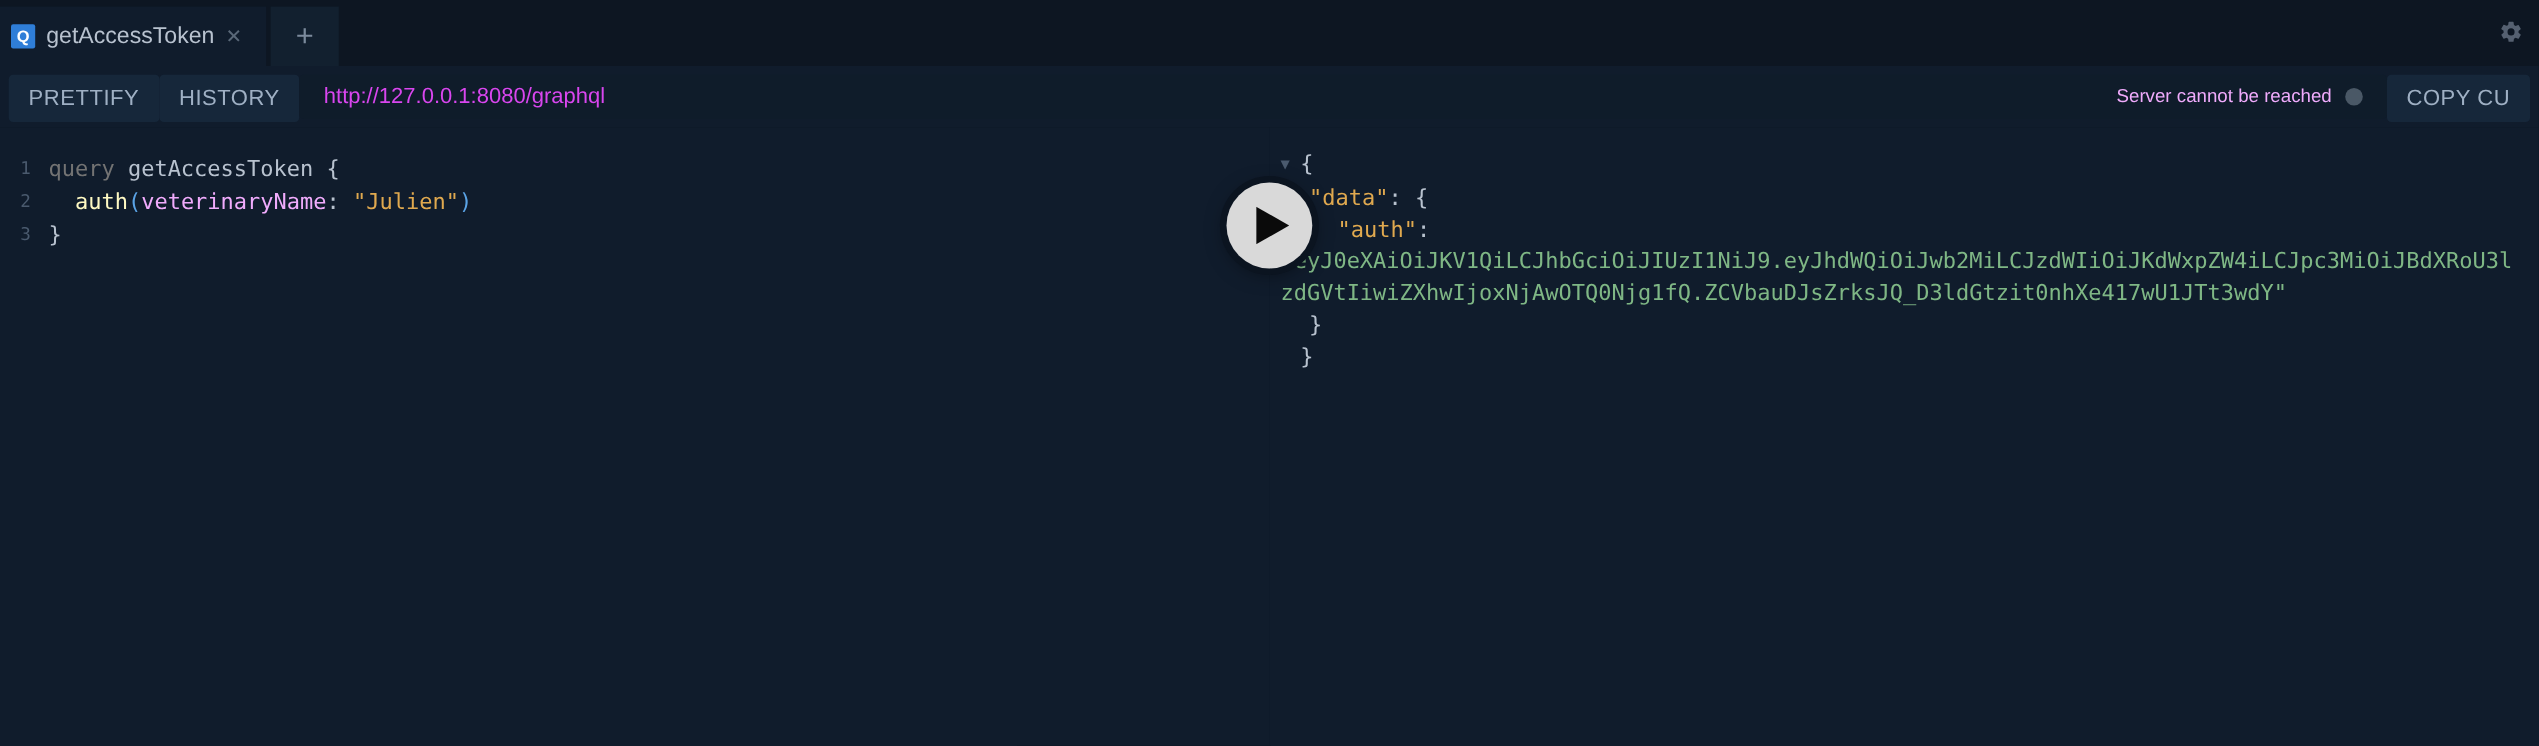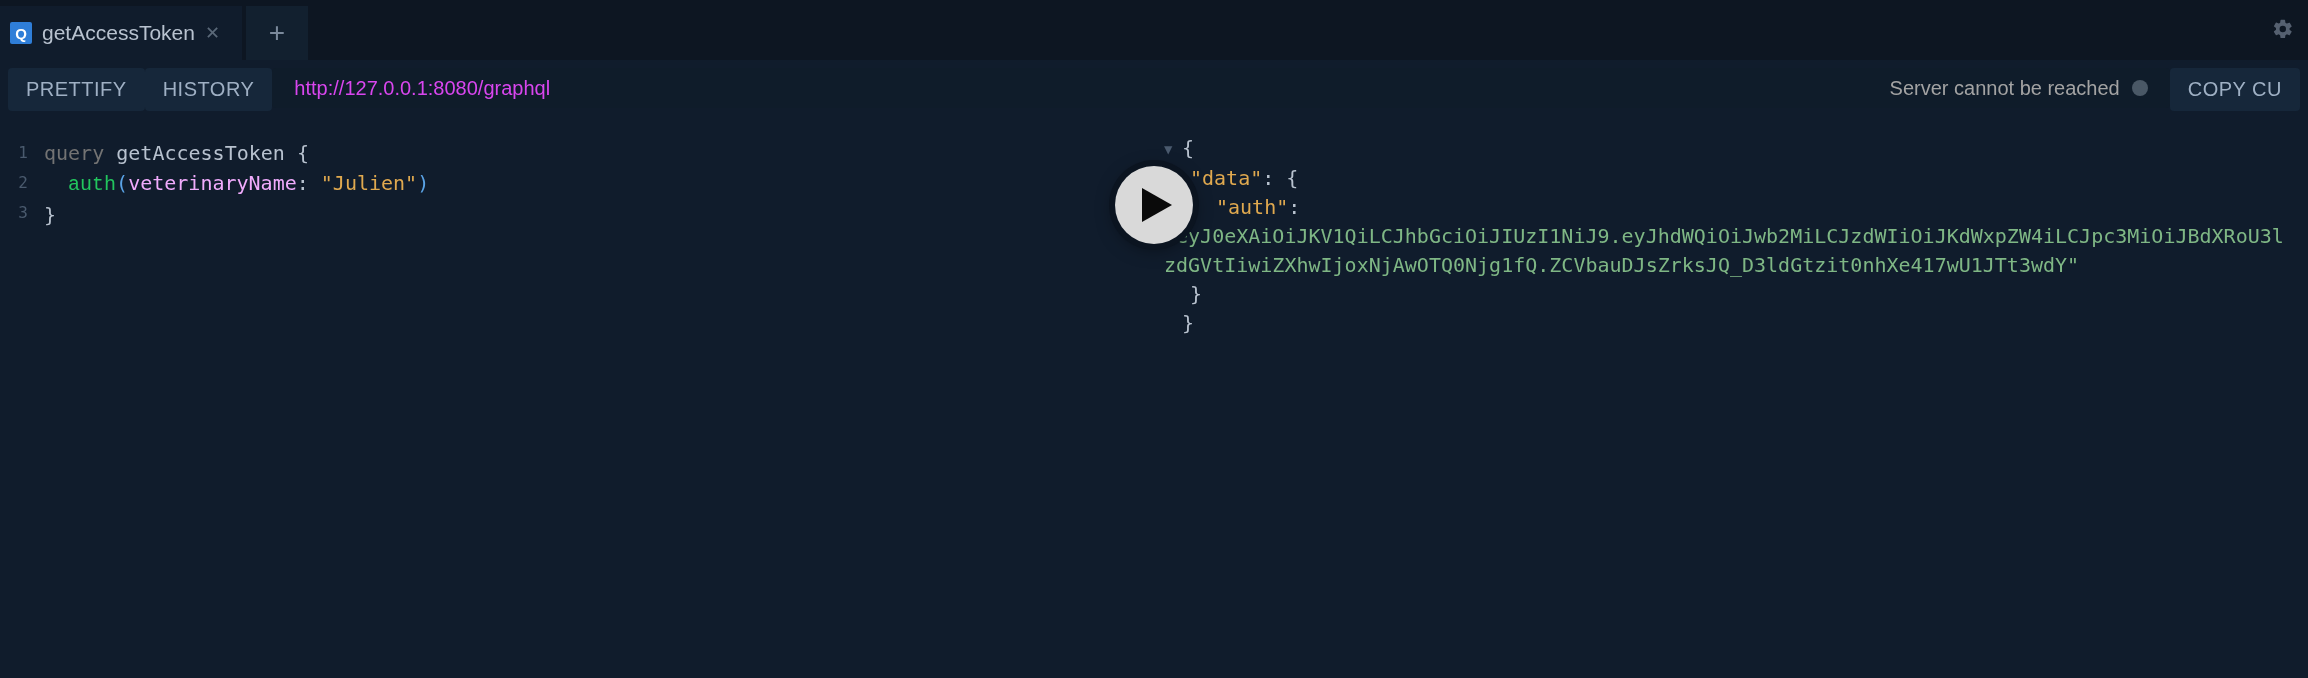--- a/index.html
+++ b/index.html
@@ -111,22 +111,22 @@
   .urlbox input {
     background: transparent;
     border: none;
     outline: none;
     color: #d946ef;
     font-size: 20px;
     width: 50%;
   }
   .server-status {
     margin-left: auto;
-    color: #a3a3a3;
-    font-size: 20px;
+    color: #f0abfc;
+    font-size: 17px;
     display: flex;
     align-items: center;
     gap: 12px;
   }
   .status-dot {
     width: 16px; height: 16px; border-radius: 50%;
     background: #4a5866;
     display: inline-block;
   }
 
@@ -160,21 +160,21 @@
     padding: 22px 12px 22px 12px;
     font-family: "SFMono-Regular", Menlo, Consolas, monospace;
     font-size: 20px;
     line-height: 30px;
     white-space: pre;
     color: #c7d0db;
     margin-left: 32px;
   }
   .code .kw   { color: #737373; }
   .code .name { color: #b8c2cf; }
-  .code .fn   { color: #22c55e; font-family: Liberation Mono, monospace; }
+  .code .fn   { color: #fef9c3; }
   .code .arg  { color: #f0abfc; }
   .code .paren{ color: #5aa3e6; }
   .code .str  { color: #e0a94f; }
   .code .brace{ color: #b8c2cf; }
 
   .play {
     position: absolute;
     left: 50%; top: 50px;
     transform: translateX(-50%);
     width: 78px; height: 78px;

